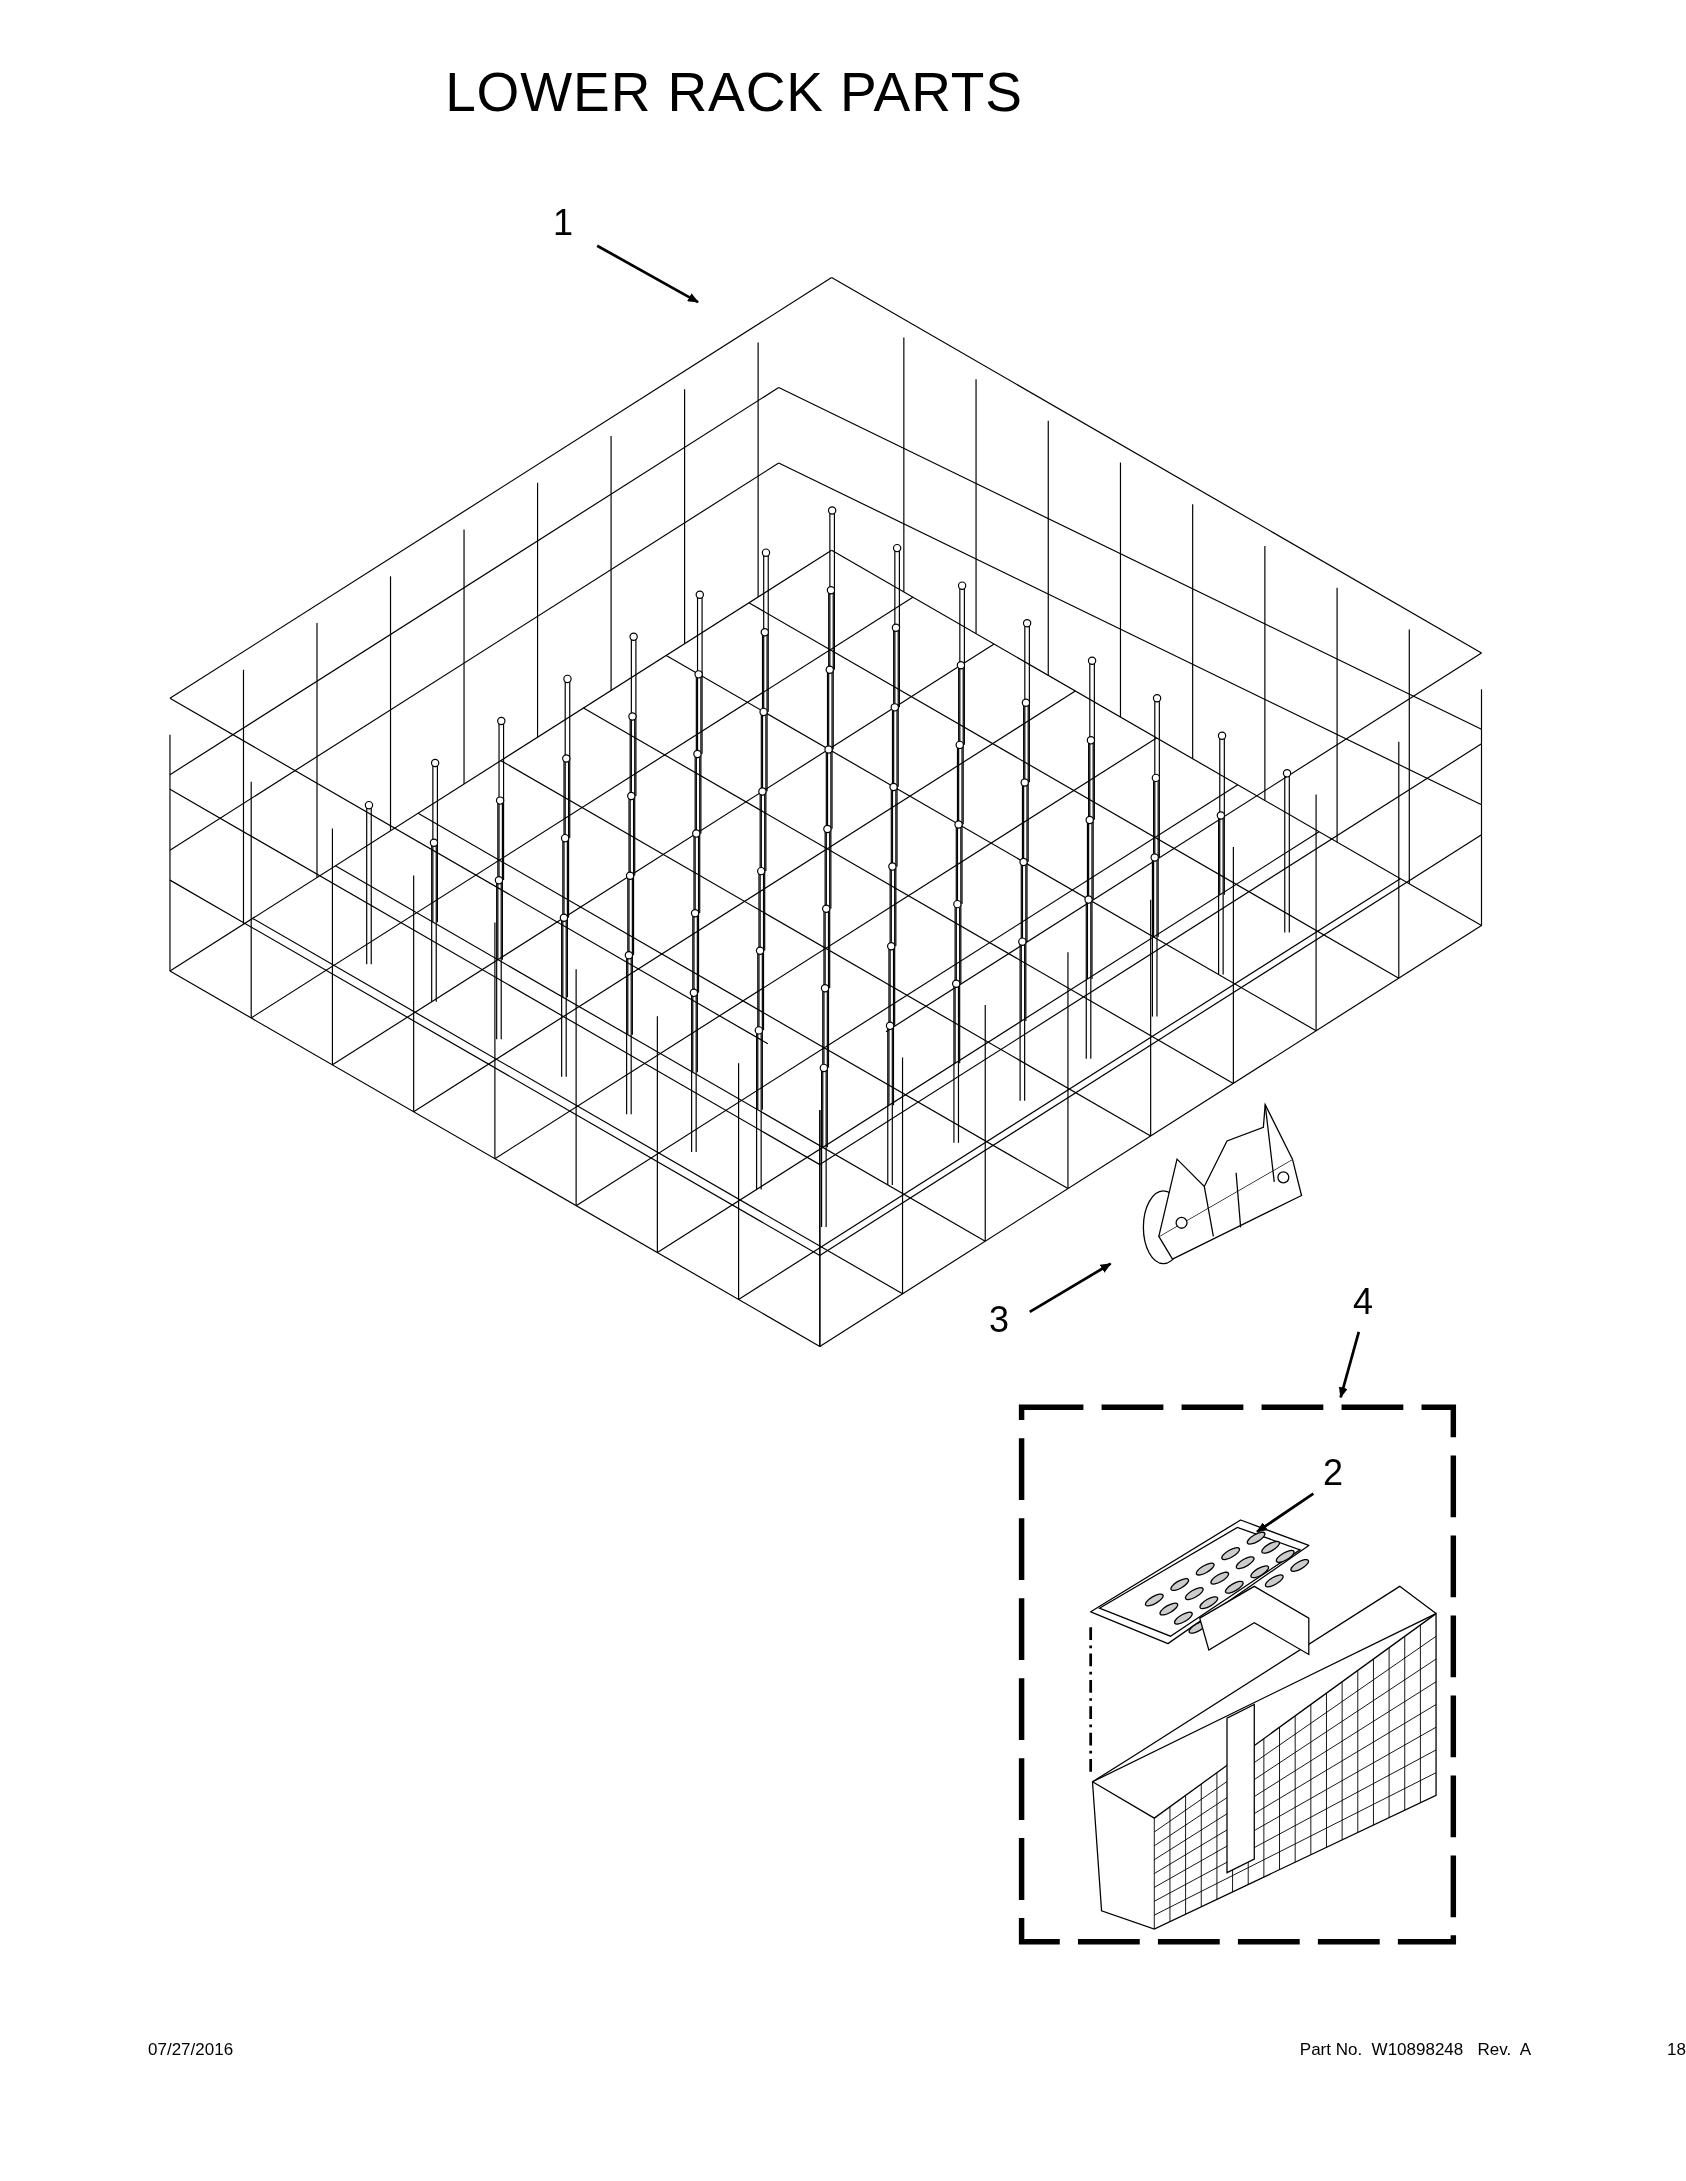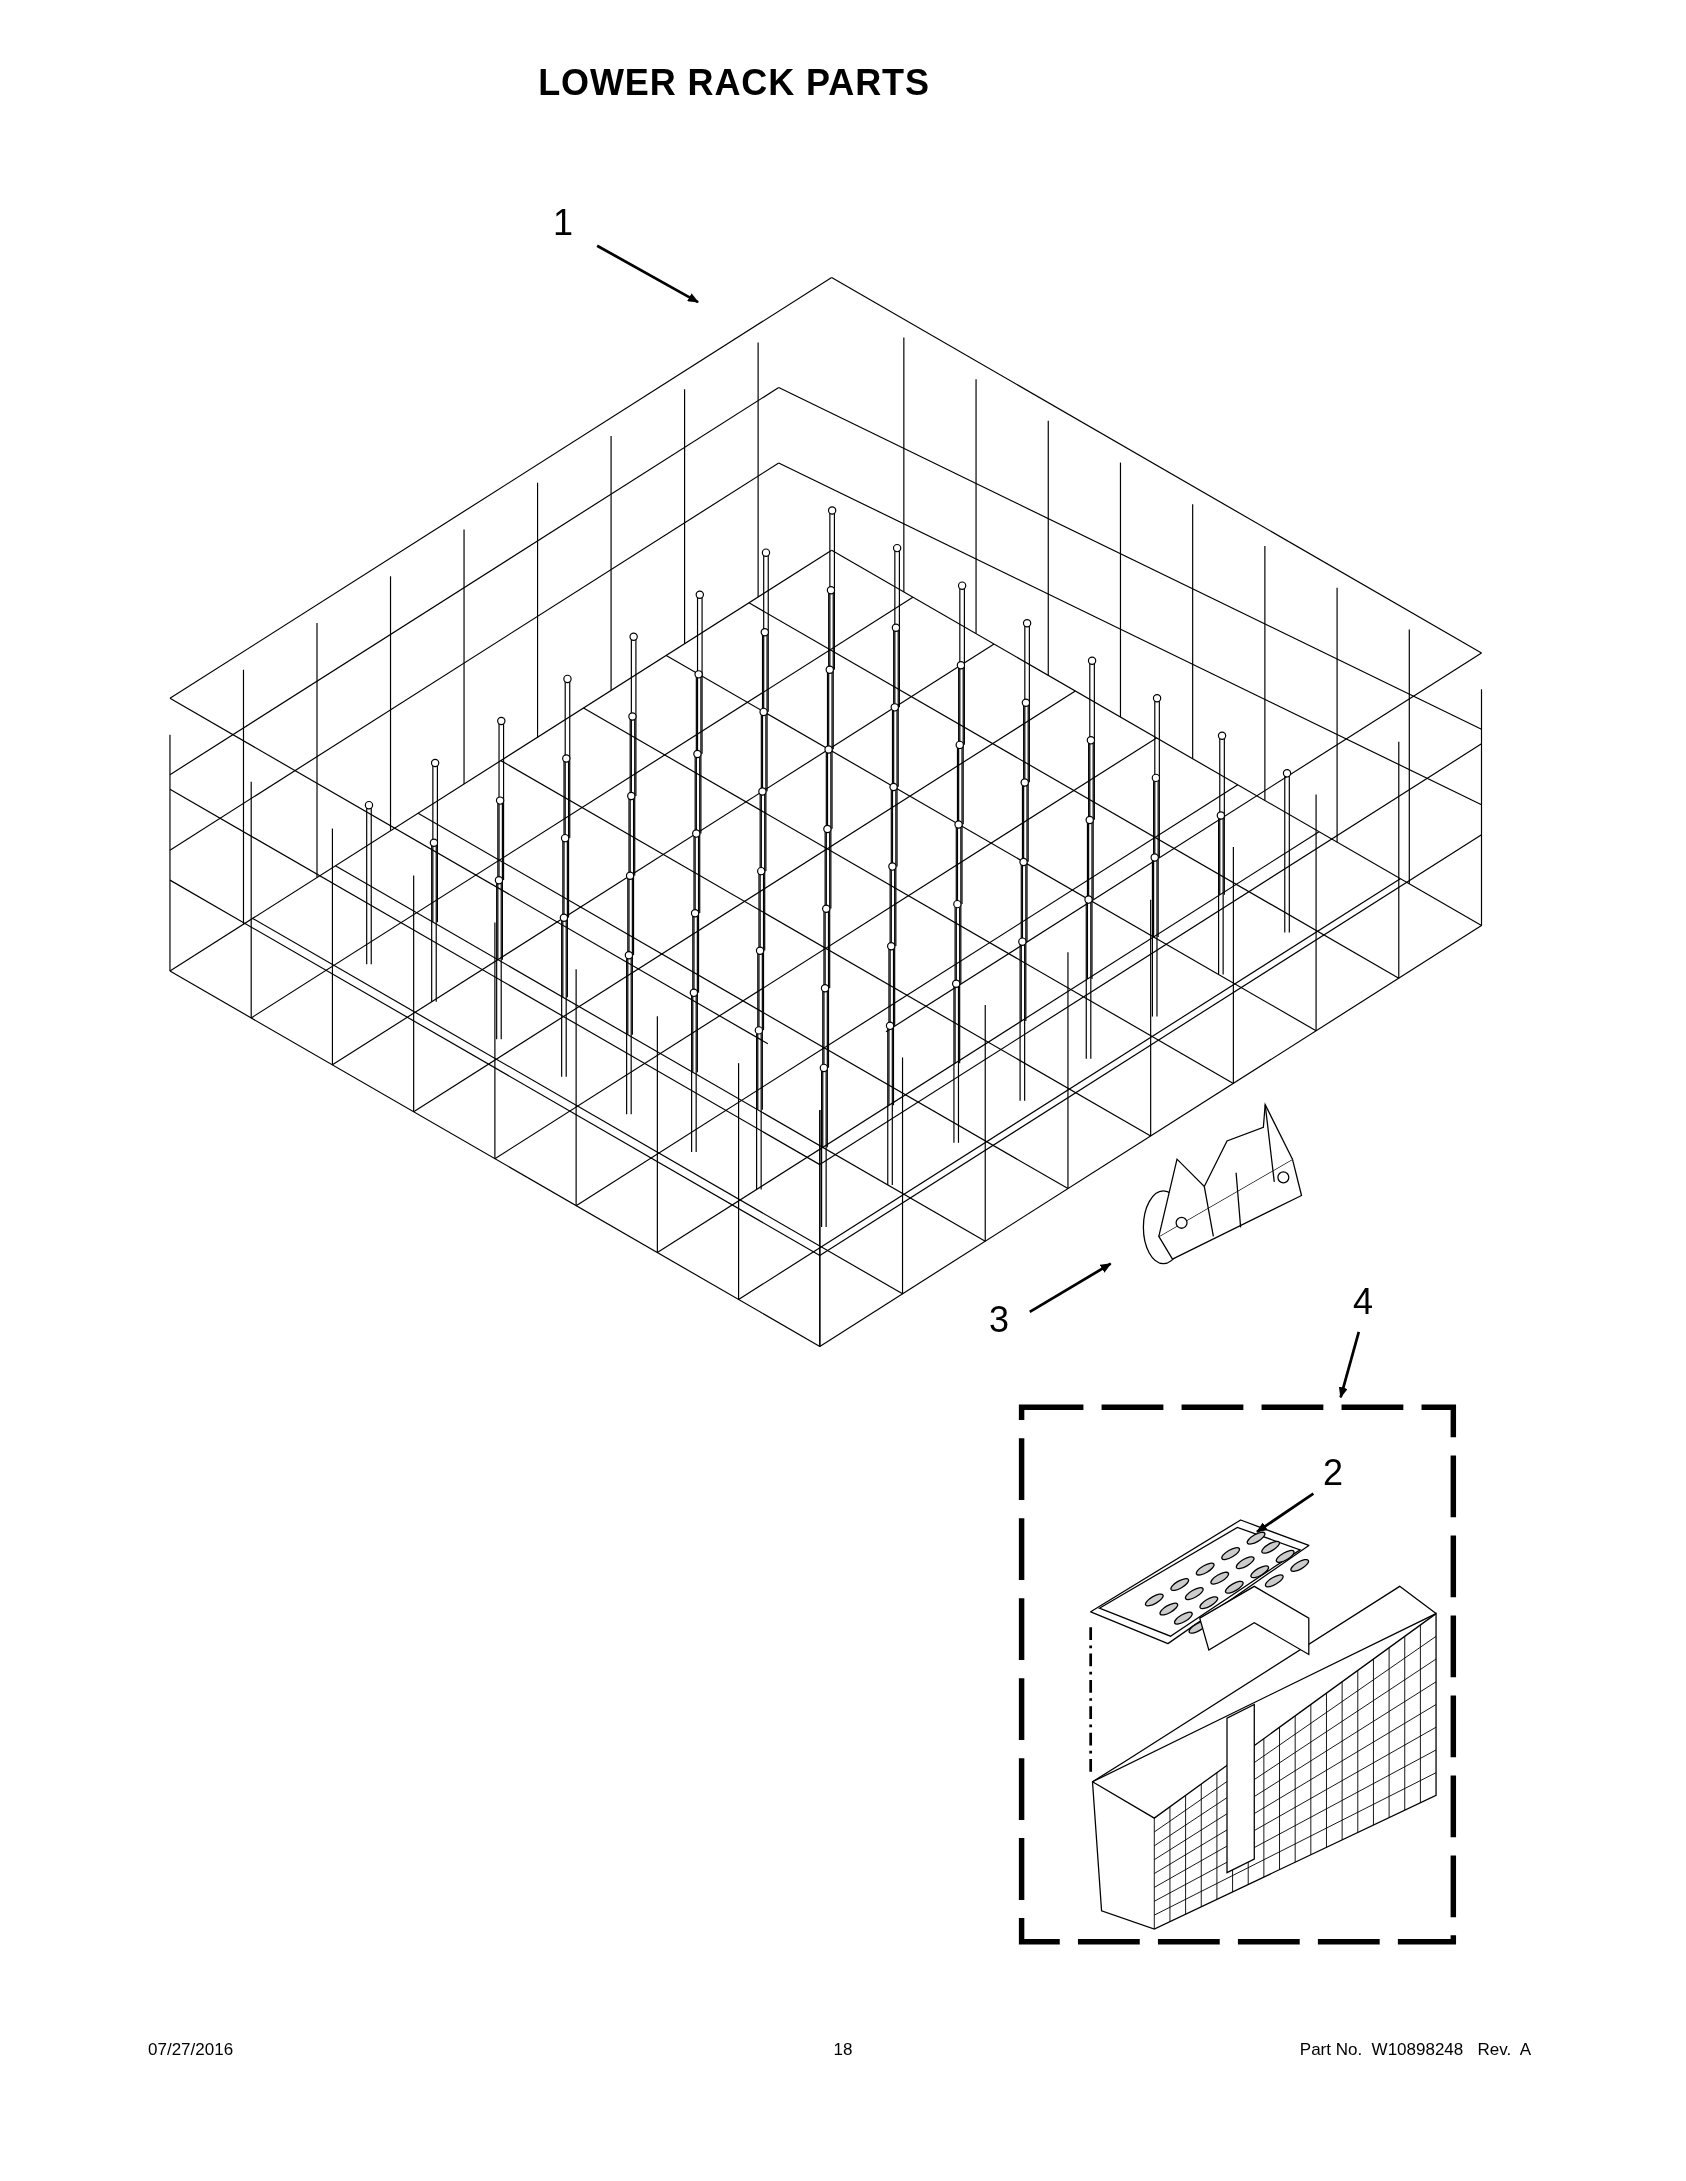--- a/index.html
+++ b/index.html
@@ -1,24 +1,24 @@
 <!DOCTYPE html>
 <html style="font-size:14.5px"><head>
 <meta charset="utf-8">
 <style>
   html, body { margin: 0; padding: 0; background: #ffffff; }
   body { width: 1686px; height: 2182px; position: relative; overflow: hidden;
          font-family: "Liberation Sans", "DejaVu Sans", sans-serif; color: #000; }
   .page-title { position: absolute; left: 0; width: 1468px; top: 65px; text-align: center;
-                font-weight: bold; font-size: 36px; letter-spacing: 0.9px; line-height: 1; }
+                font-weight: normal; font-size: 55px; letter-spacing: 0.9px; line-height: 1; }
   #diagram { position: absolute; left: 0; top: 0; width: 1686px; height: 2182px; }
   .callout { position: absolute; font-size: 36px; line-height: 1; }
   .footer-text { position: absolute; top: 2041px; font-size: 17px; line-height: 1; white-space: pre; }
   .footer-date { left: 148px; }
-  .footer-page { left: 0; width: 1686px; text-align: center; }
+  .footer-page { left: 0; width: 1686px; text-align: right; }
   .footer-part { right: 155px; }
 </style>
 </head>
 <body>
 
 <div class="page-title">LOWER RACK PARTS</div>
 
 <svg id="diagram" xmlns="http://www.w3.org/2000/svg" width="1686" height="2182" viewBox="0 0 1855 2400">
   <defs>
     <marker id="arrowhead" markerWidth="12" markerHeight="10" refX="11" refY="5" orient="auto" markerUnits="userSpaceOnUse">

